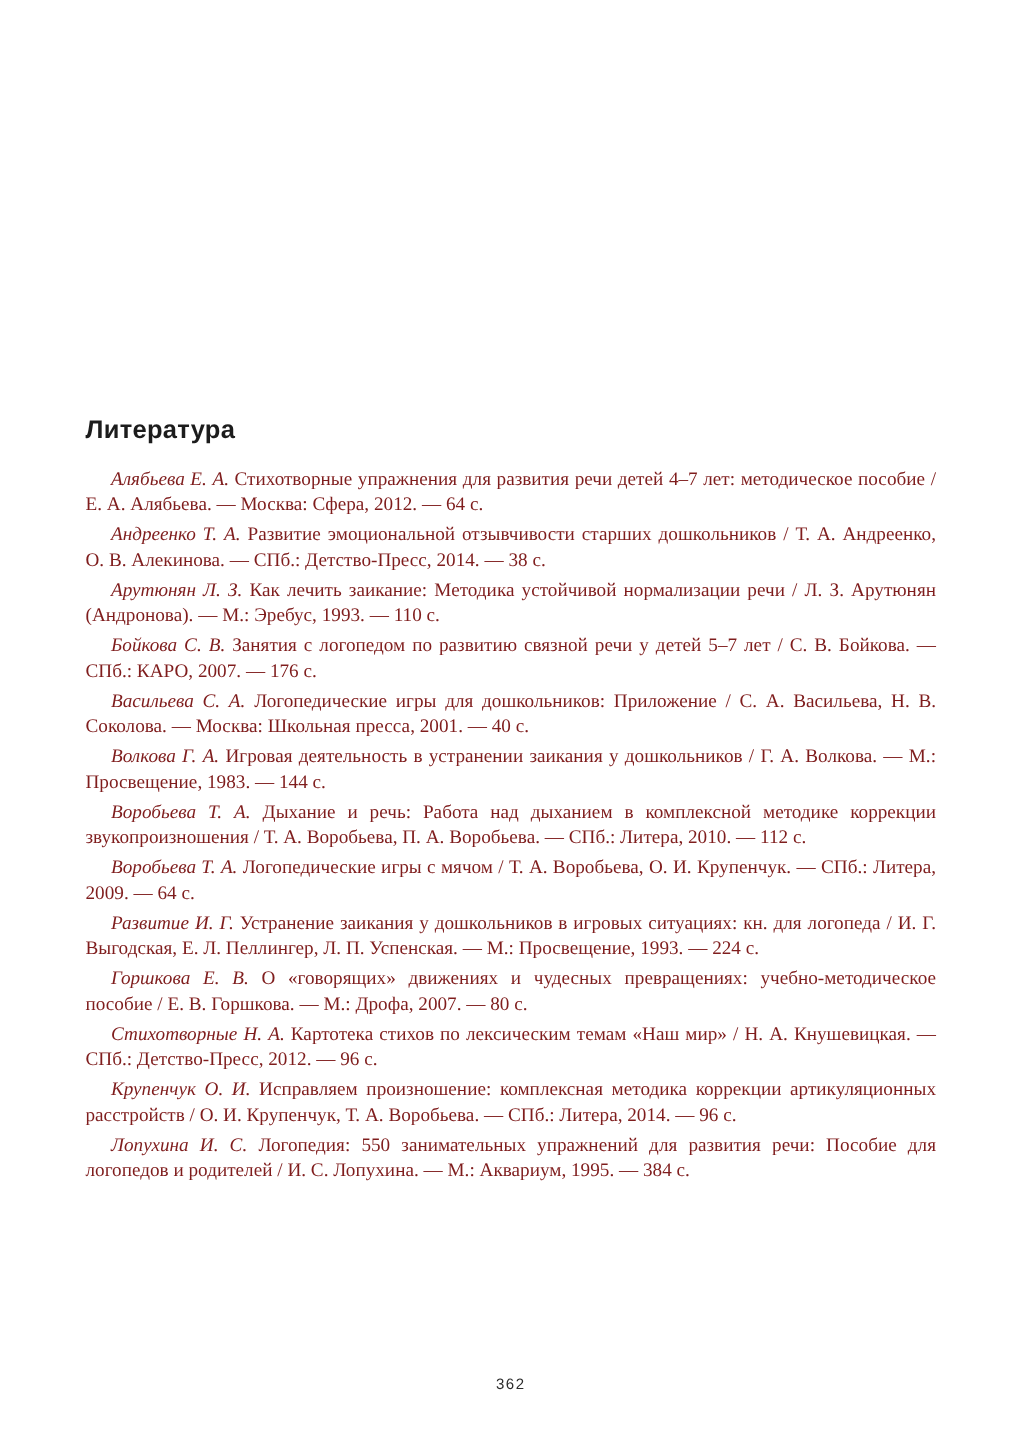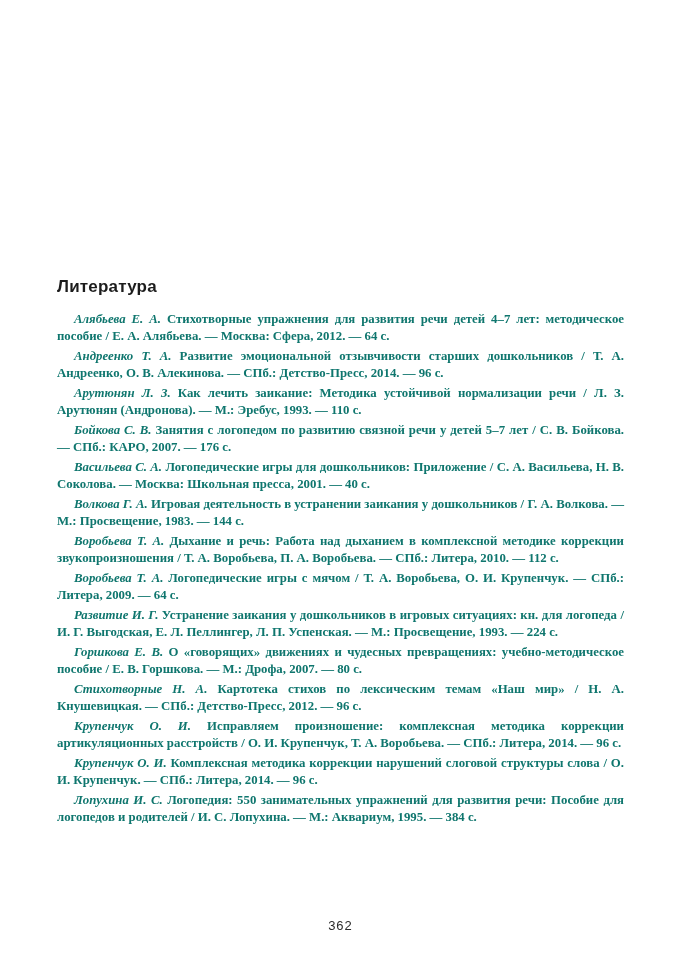--- a/index.html
+++ b/index.html
@@ -28,57 +28,55 @@
     font-size: 17px;
     line-height: 21px;
     color: #1c1c1c;
     letter-spacing: 0.2px;
   }
   p.ref {
     margin: 0 0 3px 0;
     font-family: "Liberation Serif", "DejaVu Serif", serif;
     font-size: 12.8px;
     line-height: 17px;
-    color: #0f766e;
+    color: #7f1d1d;
     text-align: justify;
     text-indent: 17px;
-    font-weight: bold;
   }
   p.ref .author {
     font-style: italic;
   }
   #page-number {
     position: absolute;
     top: 918px;
     left: 0;
     right: 0;
     text-align: center;
     font-family: "Liberation Sans", "DejaVu Sans", sans-serif;
-    font-size: 13px;
+    font-size: 10px;
     color: #2b2b2b;
     letter-spacing: 1px;
   }
 </style>
 </head>
 <body>
 
 <div id="page">
   <div id="content">
     <h1 class="lit-heading">Литература</h1>
 
     <p class="ref"><span class="author">Алябьева Е. А.</span> <span>Стихотворные упражнения для развития речи детей 4–7 лет: методическое пособие / Е. А. Алябьева. — Москва: Сфера, 2012. — 64 с.</span></p>
-    <p class="ref"><span class="author">Андреенко Т. А.</span> <span>Развитие эмоциональной отзывчивости старших дошкольников / Т. А. Андреенко, О. В. Алекинова. — СПб.: Детство-Пресс, 2014. — 96 с.</span></p>
+    <p class="ref"><span class="author">Андреенко Т. А.</span> <span>Развитие эмоциональной отзывчивости старших дошкольников / Т. А. Андреенко, О. В. Алекинова. — СПб.: Детство-Пресс, 2014. — 38 с.</span></p>
     <p class="ref"><span class="author">Арутюнян Л. З.</span> <span>Как лечить заикание: Методика устойчивой нормализации речи / Л. З. Арутюнян (Андронова). — М.: Эребус, 1993. — 110 с.</span></p>
     <p class="ref"><span class="author">Бойкова С. В.</span> <span>Занятия с логопедом по развитию связной речи у детей 5–7 лет / С. В. Бойкова. — СПб.: КАРО, 2007. — 176 с.</span></p>
     <p class="ref"><span class="author">Васильева С. А.</span> <span>Логопедические игры для дошкольников: Приложение / С. А. Васильева, Н. В. Соколова. — Москва: Школьная пресса, 2001. — 40 с.</span></p>
     <p class="ref"><span class="author">Волкова Г. А.</span> <span>Игровая деятельность в устранении заикания у дошкольников / Г. А. Волкова. — М.: Просвещение, 1983. — 144 с.</span></p>
     <p class="ref"><span class="author">Воробьева Т. А.</span> <span>Дыхание и речь: Работа над дыханием в комплексной методике коррекции звукопроизношения / Т. А. Воробьева, П. А. Воробьева. — СПб.: Литера, 2010. — 112 с.</span></p>
     <p class="ref"><span class="author">Воробьева Т. А.</span> <span>Логопедические игры с мячом / Т. А. Воробьева, О. И. Крупенчук. — СПб.: Литера, 2009. — 64 с.</span></p>
     <p class="ref"><span class="author">Развитие И. Г.</span> <span>Устранение заикания у дошкольников в игровых ситуациях: кн. для логопеда / И. Г. Выгодская, Е. Л. Пеллингер, Л. П. Успенская. — М.: Просвещение, 1993. — 224 с.</span></p>
     <p class="ref"><span class="author">Горшкова Е. В.</span> <span>О «говорящих» движениях и чудесных превращениях: учебно-методическое пособие / Е. В. Горшкова. — М.: Дрофа, 2007. — 80 с.</span></p>
     <p class="ref"><span class="author">Стихотворные Н. А.</span> <span>Картотека стихов по лексическим темам «Наш мир» / Н. А. Кнушевицкая. — СПб.: Детство-Пресс, 2012. — 96 с.</span></p>
     <p class="ref"><span class="author">Крупенчук О. И.</span> <span>Исправляем произношение: комплексная методика коррекции артикуляционных расстройств / О. И. Крупенчук, Т. А. Воробьева. — СПб.: Литера, 2014. — 96 с.</span></p>
-    <p class="ref"><span class="author">Крупенчук О. И.</span> <span>Комплексная методика коррекции нарушений слоговой структуры слова / О. И. Крупенчук. — СПб.: Литера, 2014. — 96 с.</span></p>
     <p class="ref"><span class="author">Лопухина И. С.</span> <span>Логопедия: 550 занимательных упражнений для развития речи: Пособие для логопедов и родителей / И. С. Лопухина. — М.: Аквариум, 1995. — 384 с.</span></p>
   </div>
 
   <div id="page-number">362</div>
 </div>
 
 </body></html>

